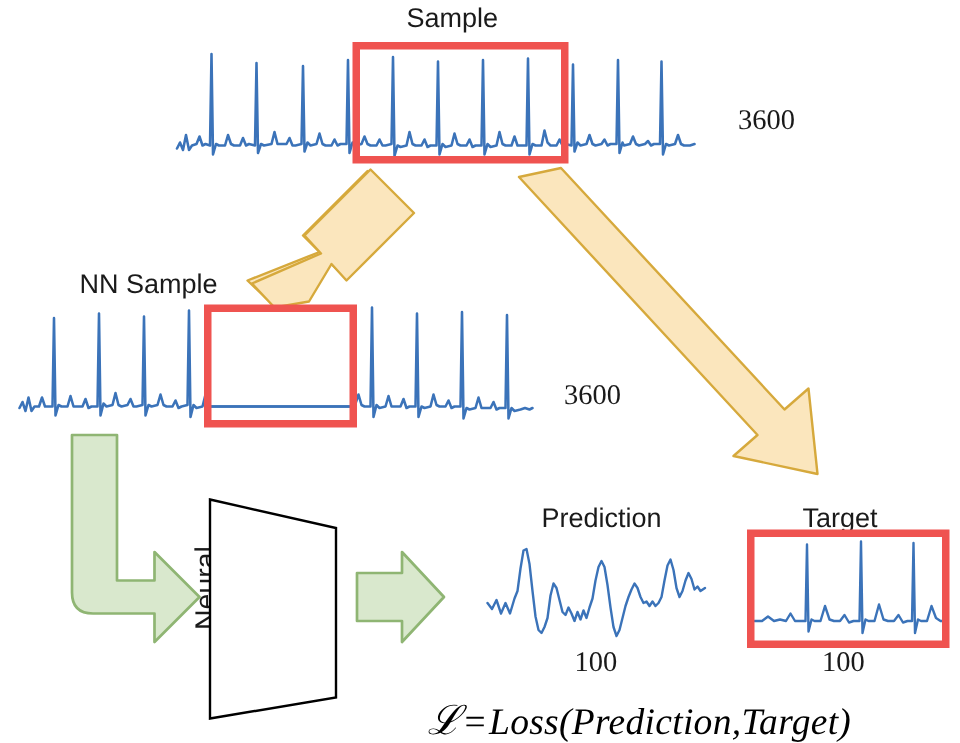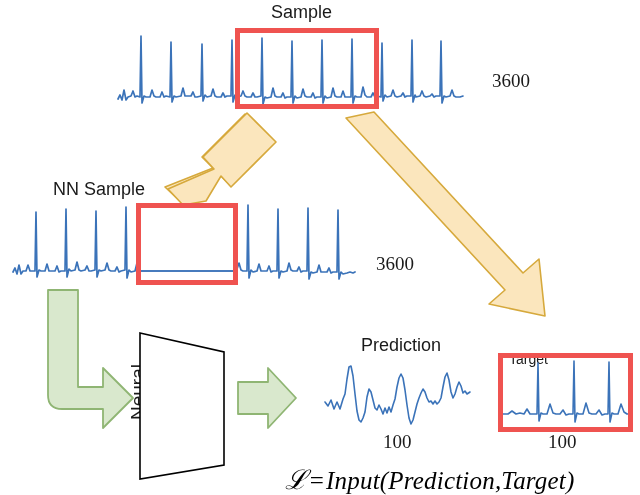--- a/index.html
+++ b/index.html
@@ -79,31 +79,31 @@
   <div class="lbl-num" style="left:492px; top:71px;">3600</div>
 
   <div class="lbl" style="left:53px; top:180px; font-size:18px;">NN Sample</div>
 
   <div class="lbl-num" style="left:376px; top:254px;">3600</div>
 
   <div class="lbl" style="left:361px; top:336px; font-size:18px;">Prediction</div>
 
   <div class="lbl-num" style="left:383px; top:432px;">100</div>
 
-  <div class="lbl" style="left:509px; top:336px; font-size:14px;margin-top:16px;">Target</div>
+  <div class="lbl" style="left:535px; top:336px; font-size:18px;">Target</div>
 
   <div class="lbl-num" style="left:548px; top:432px;">100</div>
 
   <div class="nn-text" style="left:152px; top:392px; width:110px; height:50px; margin-left:-55px; margin-top:-25px;">
     <span>Neural</span><br>
     <span>Network</span>
   </div>
 
   <div class="formula" style="left:285px; top:460px;">
-    <span class="script-l">ℒ</span><span class="eq">=</span><span>Input(Prediction,Target)</span>
+    <span class="script-l">ℒ</span><span class="eq">=</span><span>Loss(Prediction,Target)</span>
   </div>
 
   <svg class="svg-layer" viewBox="0 0 640 495" xmlns="http://www.w3.org/2000/svg">
 
     <g>
       <polygon points="245,114 202,157 213,168 165,187 183,204 170,191 220,175 231,186 274,143" fill="#fbe6bd" stroke="#d6a93c" stroke-width="1.6" stroke-linejoin="round"></polygon>
       <polygon points="247,113 276,142 231,187 221,176 206,201 183,205 168,189 214,169 203,157" fill="#fbe6bd" stroke="#d6a93c" stroke-width="1.6" stroke-linejoin="round"></polygon>
     </g>
 
     <g>

